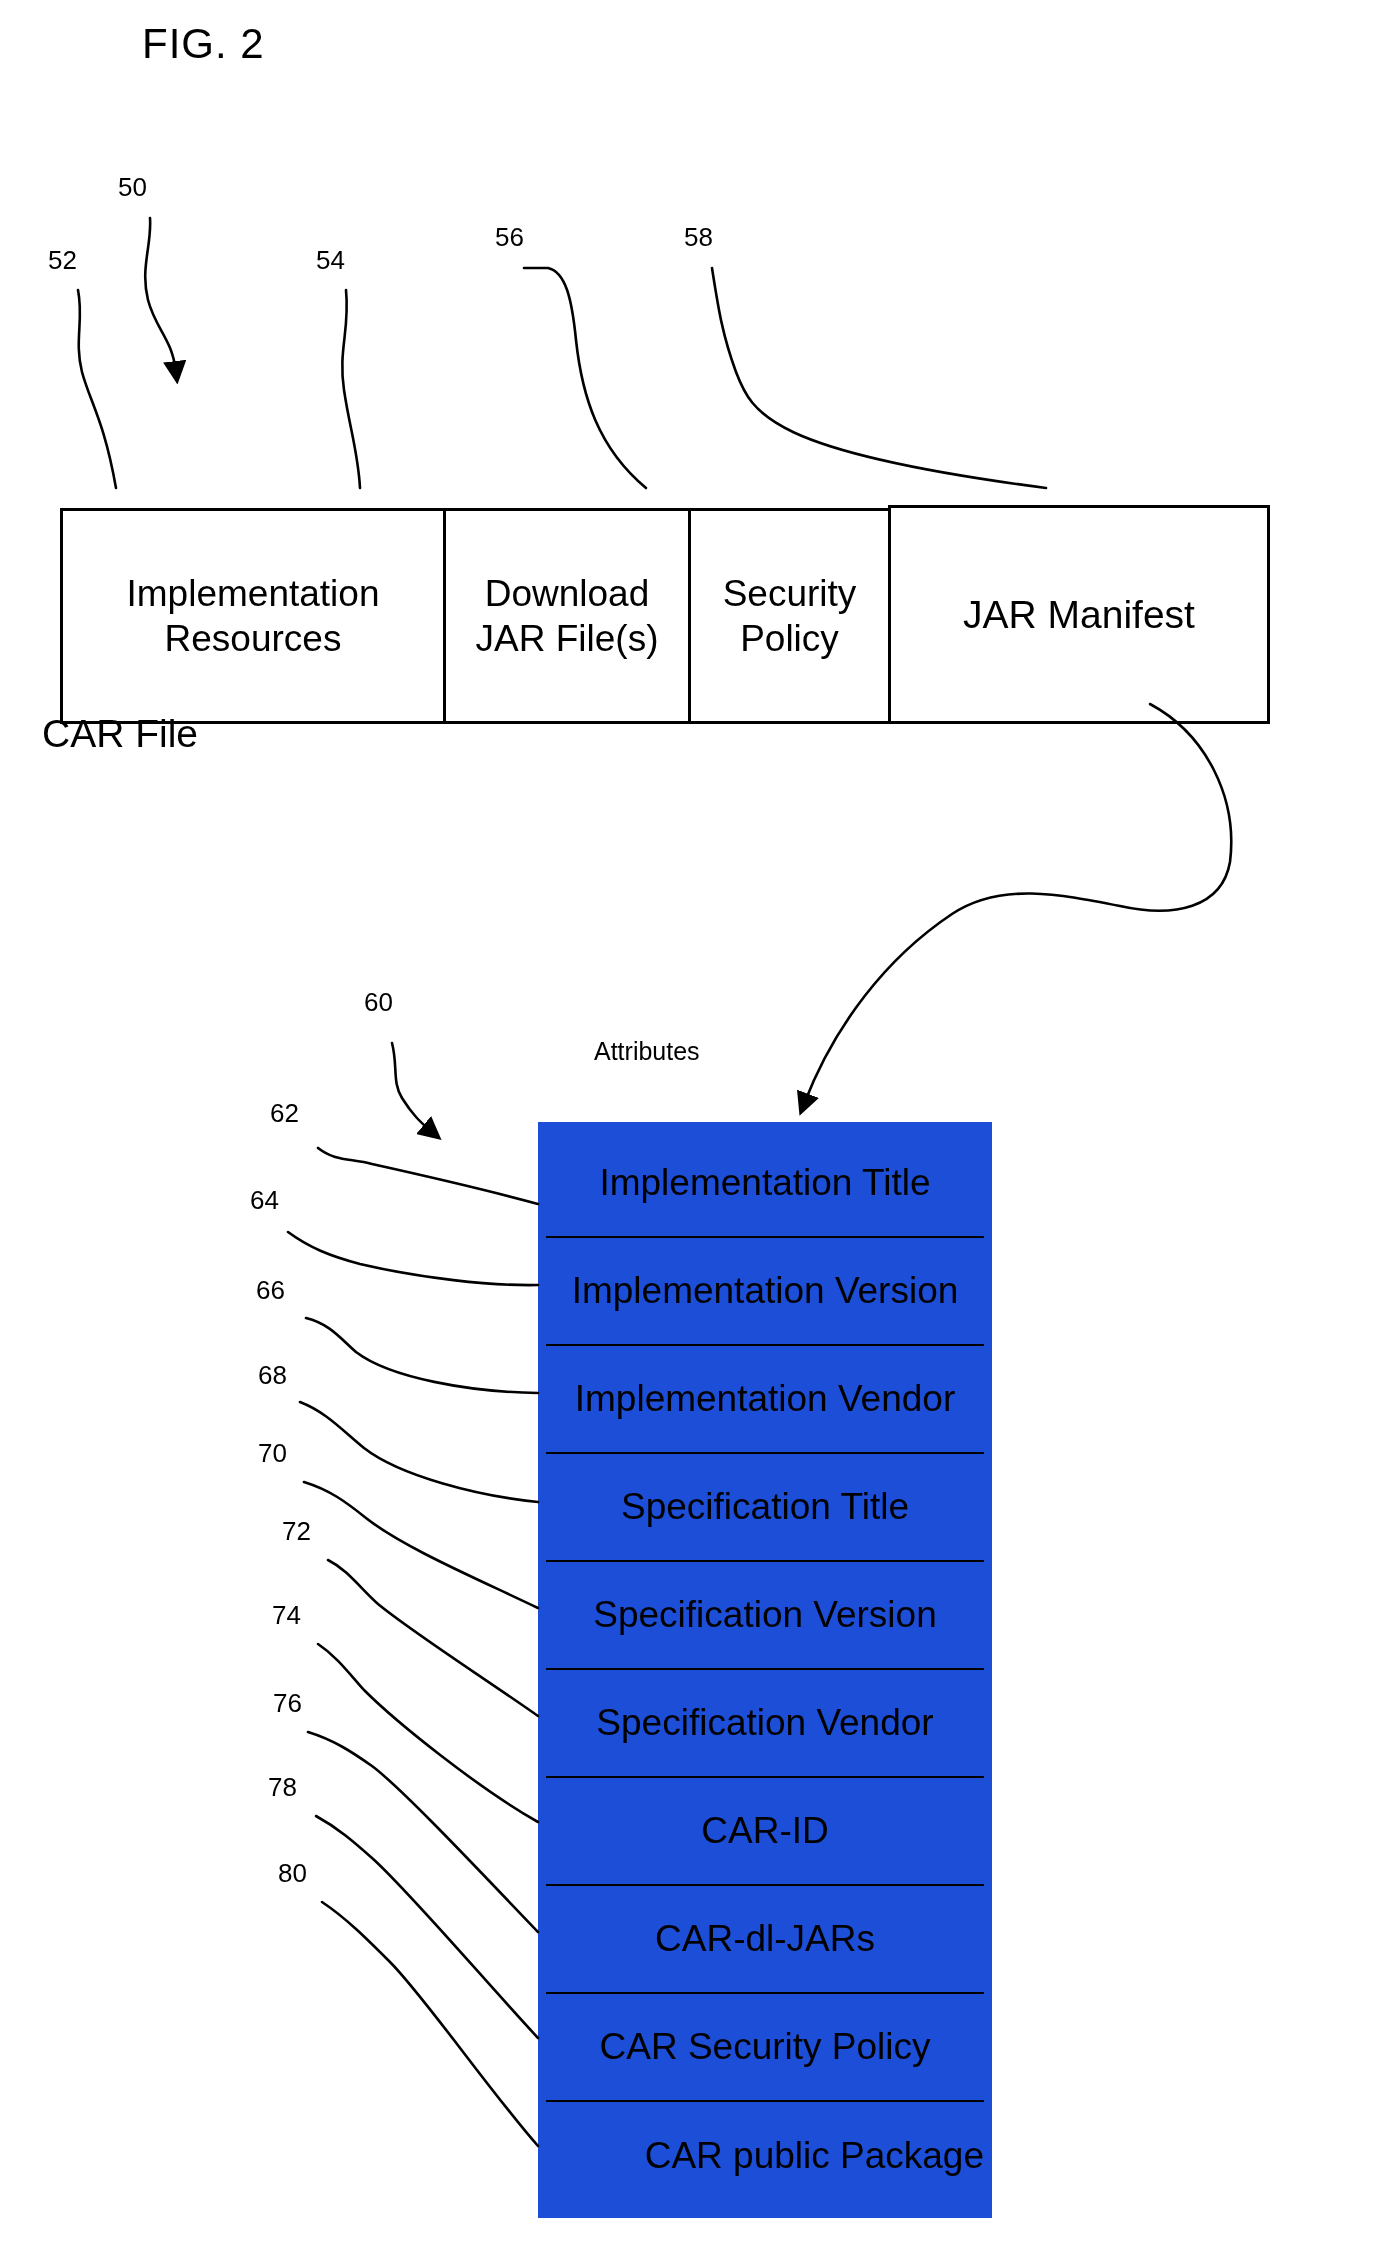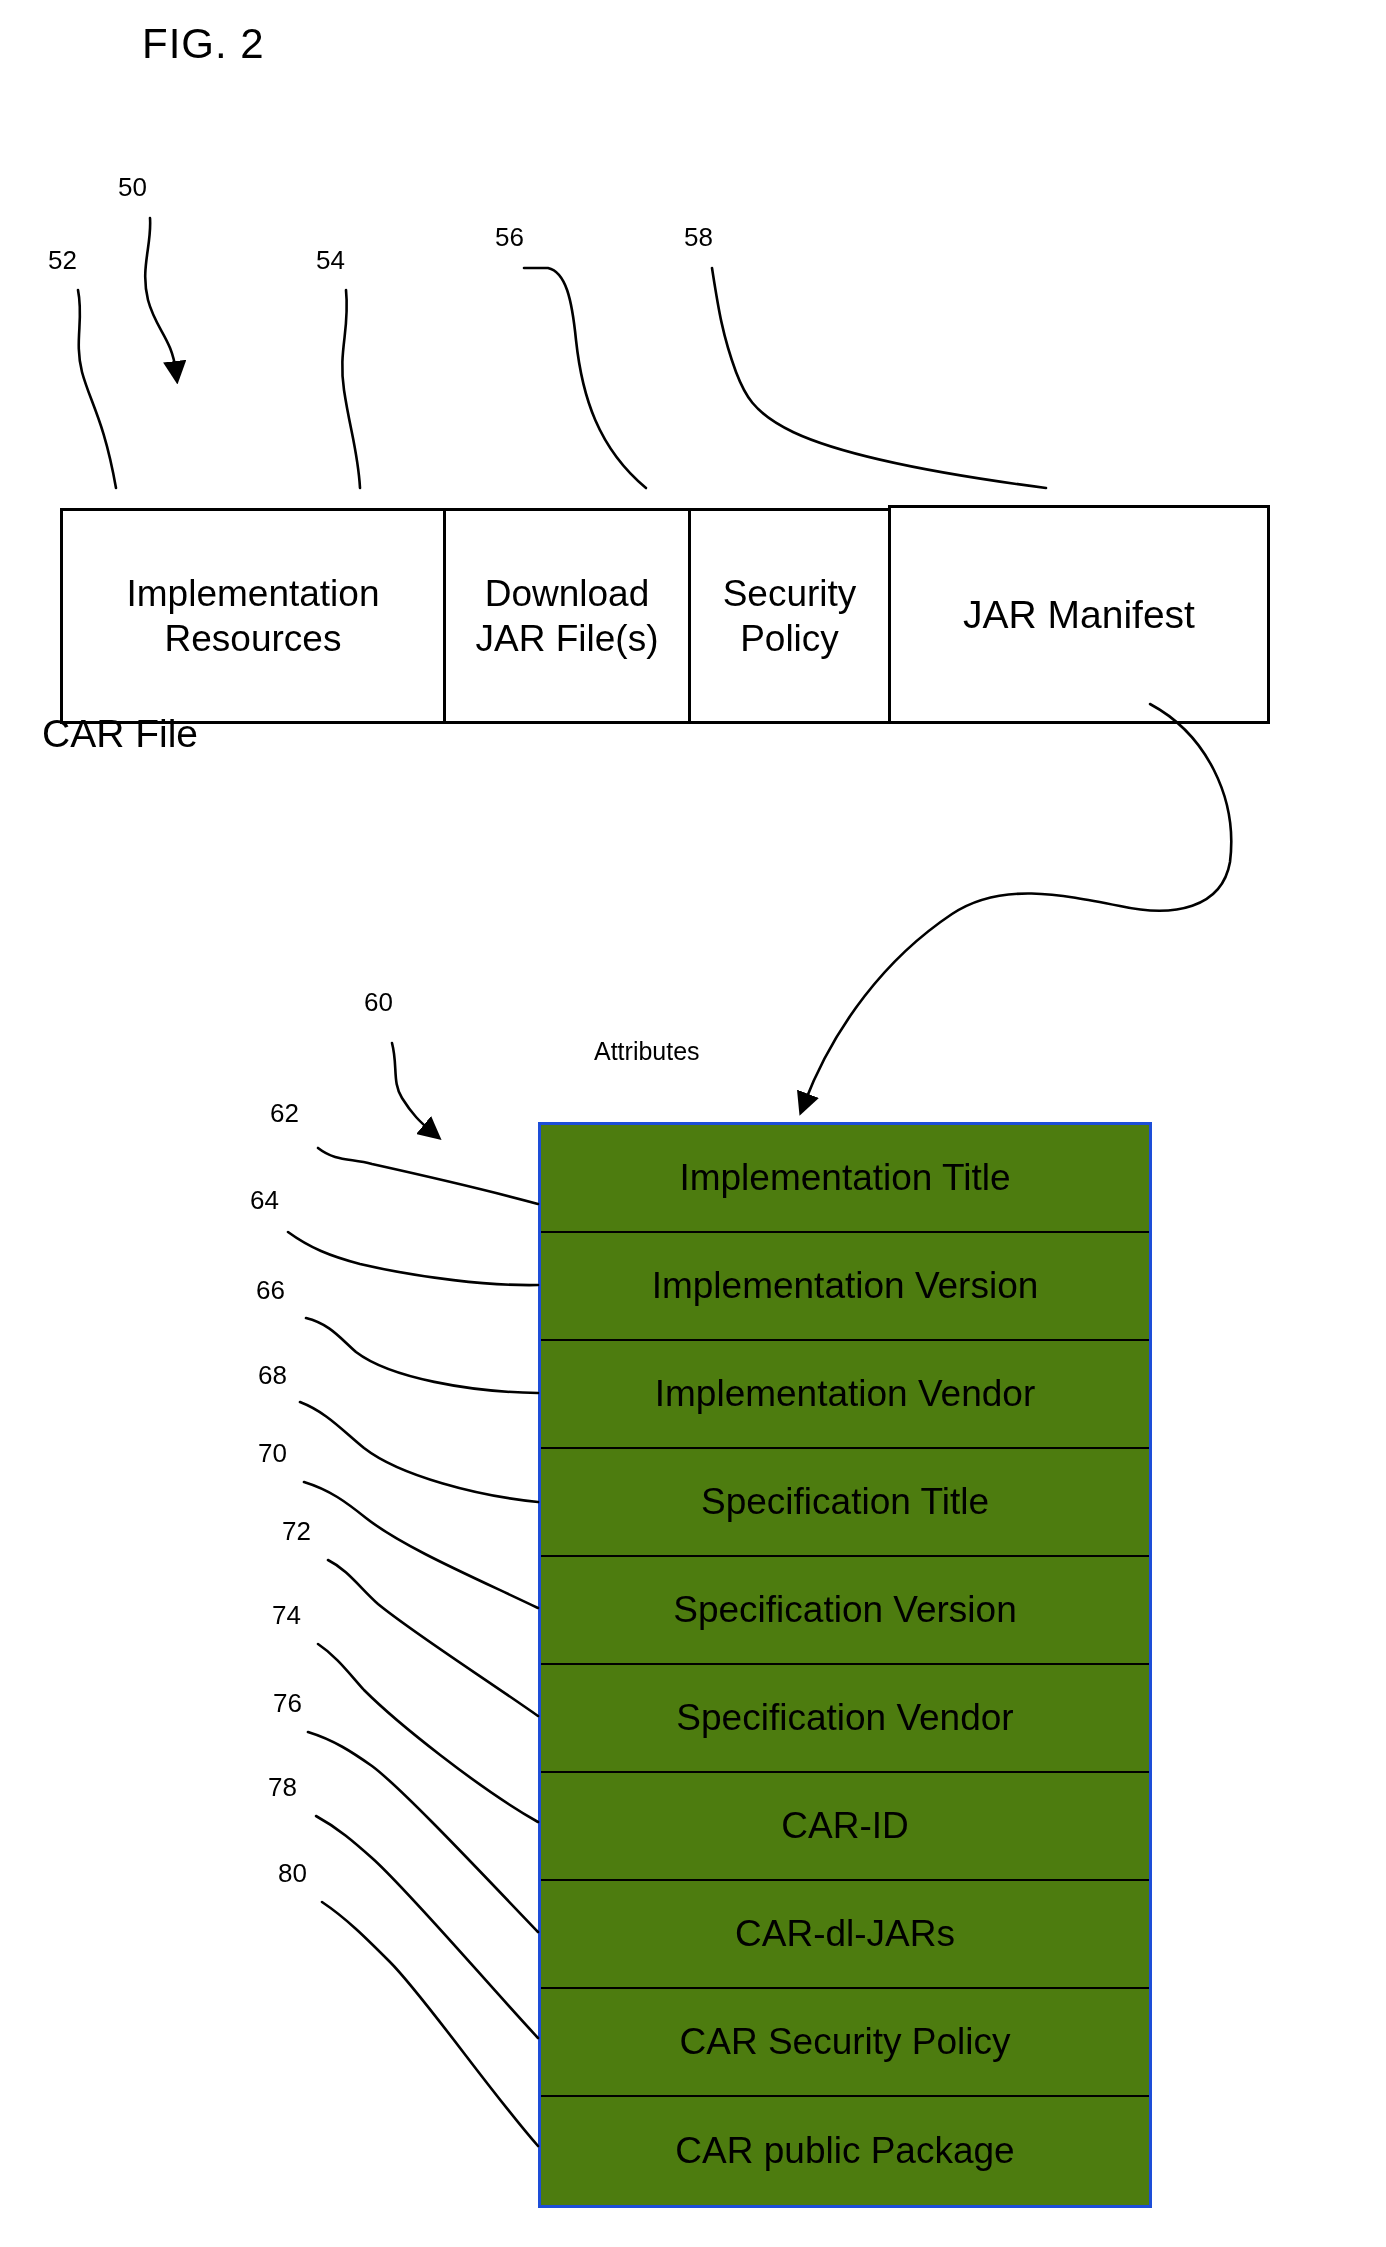--- a/index.html
+++ b/index.html
@@ -68,36 +68,36 @@
     top: 712px;
     font-size: 39px;
     white-space: nowrap;
   }
 
   
   #attr-table {
     position: absolute;
     left: 538px;
     top: 1122px;
-    width: 614px;
-    box-sizing: border-box;
-    border: 3px solid #1d4ed8;
-    background: #4d7c0f;
+    width: 454px;
+    box-sizing: border-box;
+    border: 8px solid #1d4ed8;
+    background: #1d4ed8;
   }
   .attr-row {
     box-sizing: border-box;
     height: 108px;
     border-bottom: 2px solid #000;
     display: flex;
     align-items: center;
     justify-content: center;
     font-size: 37px;
     white-space: nowrap;
   }
-  .attr-row:last-child { border-bottom: 0; }
+  .attr-row:last-child { border-bottom: 0; justify-content: flex-end; }
 
   #attributes-label {
     position: absolute;
     left: 594px;
     top: 1037px;
     font-size: 25px;
     white-space: nowrap;
   }
 
   

